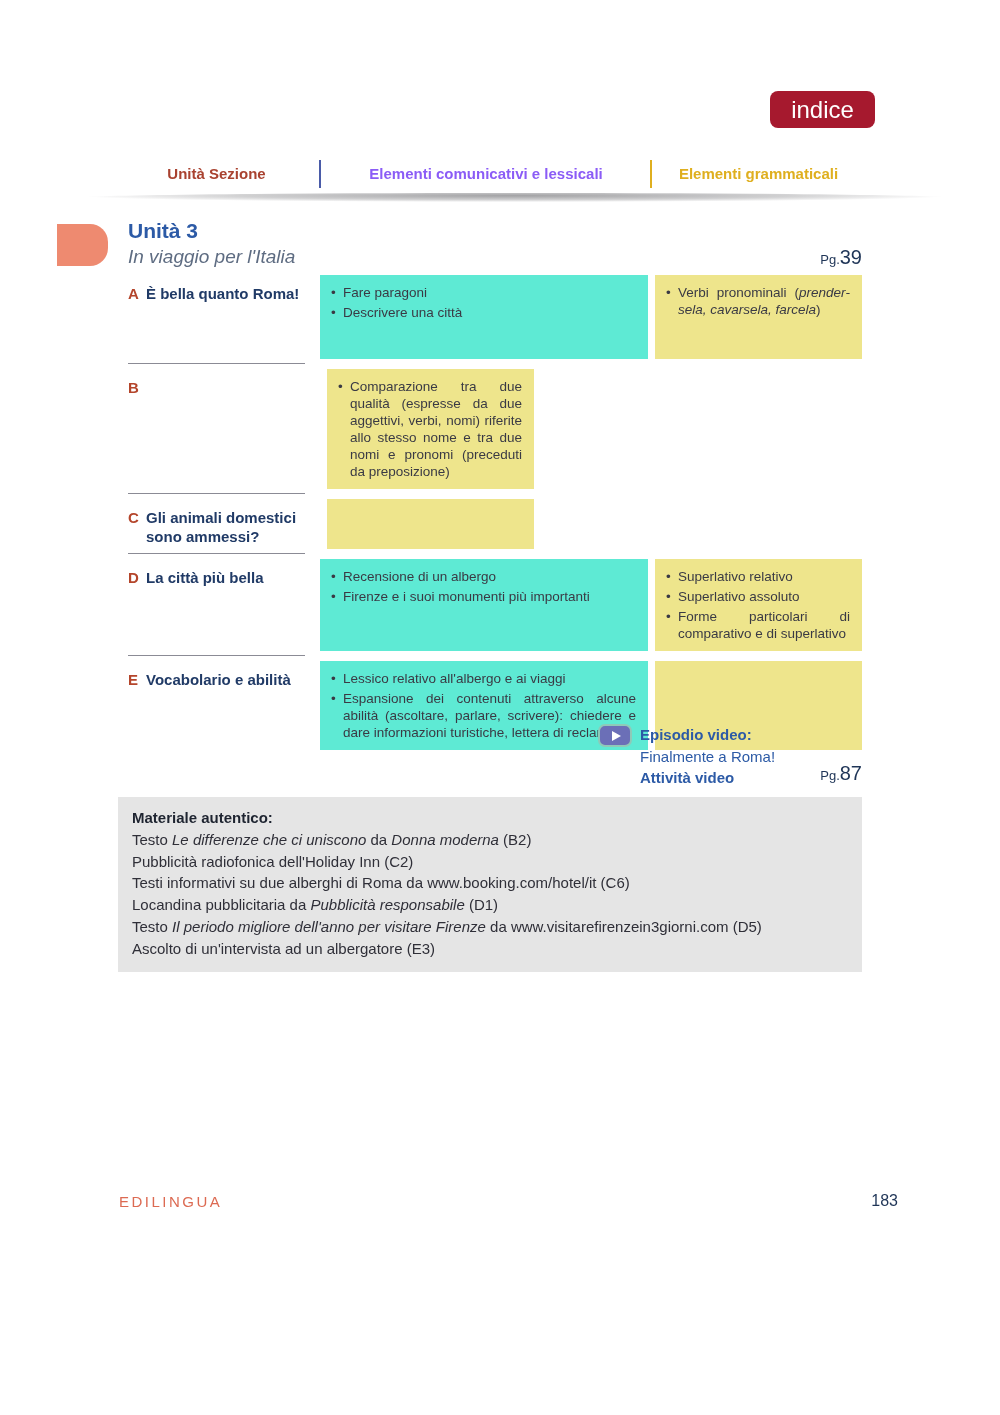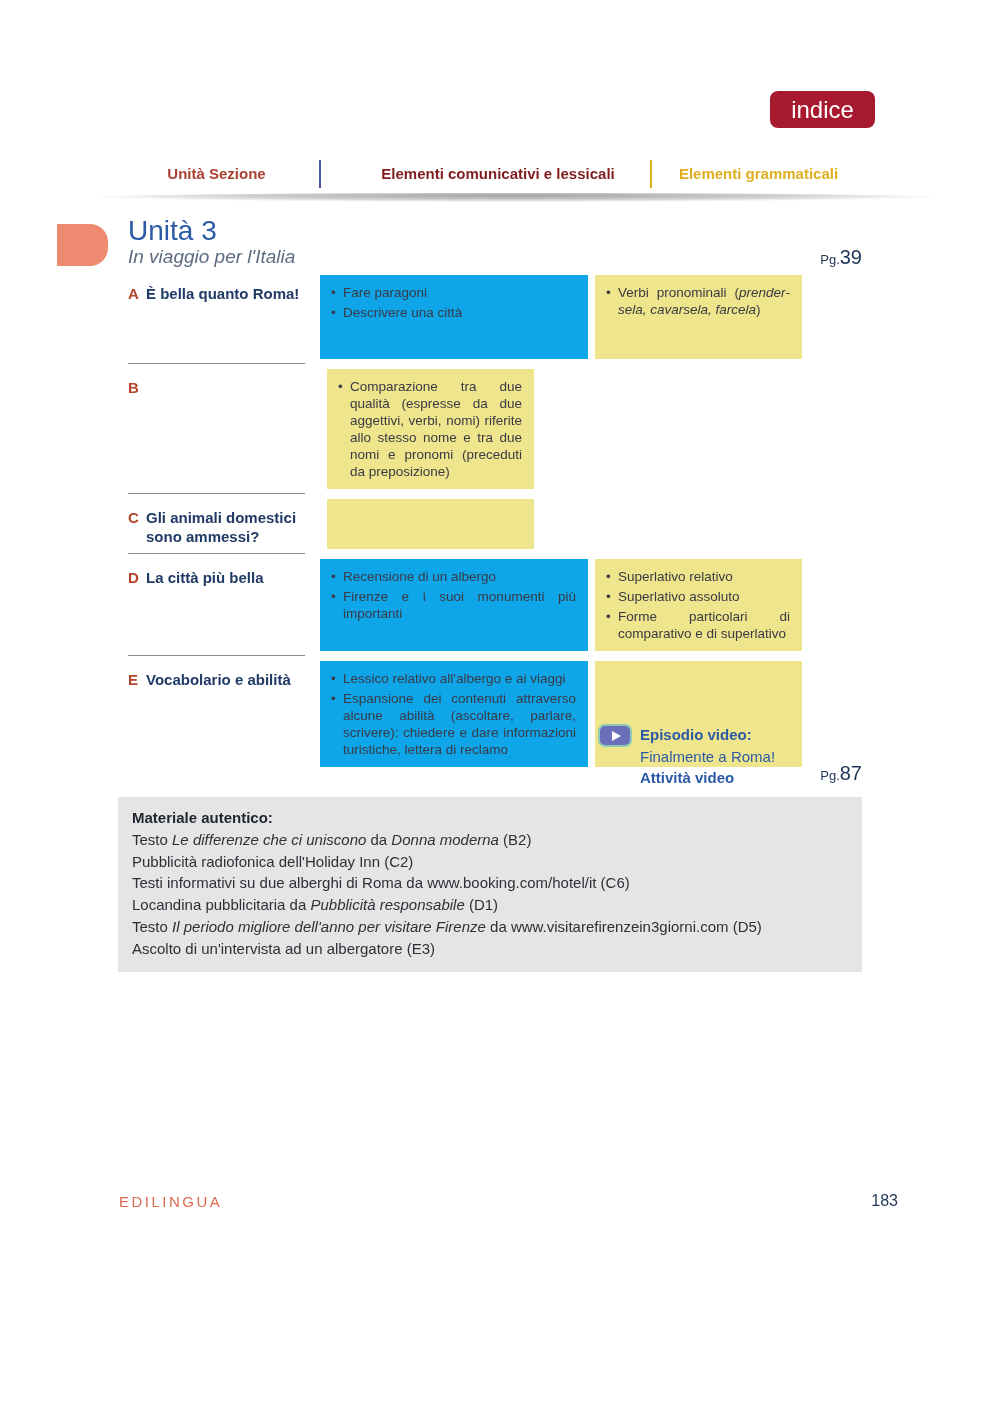--- a/index.html
+++ b/index.html
@@ -9,53 +9,53 @@
 
   
   .indice-badge{position:absolute;left:770px;top:84px;width:105px;height:37px;
     background:#a6192e;color:#ffffff;border-radius:8px;display:flex;align-items:center;
     justify-content:center;font-size:24px;font-weight:400;}
 
   
   .col-headers{position:absolute;left:128px;top:155px;width:734px;height:26px;}
   .ch{position:absolute;top:3px;font-size:15px;font-weight:bold;text-align:center;}
   .ch1{left:0;width:177px;color:#a94230;}
-  .ch2{left:192px;width:328px;color:#7f1d1d;padding-left:28px;}
+  .ch2{left:180px;width:328px;color:#8b5cf6;padding-left:28px;}
   .ch3{left:527px;width:207px;color:#dfaf1f;}
   .vsep{position:absolute;top:-2px;width:2px;height:28px;}
   .vsep-blue{left:191px;background:#4a5ba8;}
   .vsep-gold{left:522px;background:#dfaf1f;}
   .header-shadow{position:absolute;left:85px;top:186px;width:860px;height:9px;border-radius:50%;
     background:radial-gradient(ellipse at 50% 30%, rgba(70,70,75,.5) 0%, rgba(70,70,75,.25) 45%, rgba(70,70,75,0) 72%);}
 
   
   .unit-tab{position:absolute;left:57px;top:217px;width:51px;height:42px;background:#ee8a70;
     border-radius:0 18px 18px 0;}
   .unit-head{position:absolute;left:128px;top:211px;}
-  .unit-title{font-size:28px;font-weight:normal;color:#2c5aa6;line-height:26px;}
+  .unit-title{font-size:21px;font-weight:bold;color:#2c5aa6;line-height:26px;}
   .unit-subtitle{font-size:19px;font-style:italic;color:#5e6c82;line-height:26px;}
   .pg{position:absolute;color:#1f3557;white-space:nowrap;}
   .pg .pg-prefix{font-size:13px;}
   .pg .pg-num{font-size:20px;}
   .pg-39{right:138px;top:239px;}
   .pg-87{right:138px;top:755px;}
 
   
   .table{position:absolute;left:128px;top:268px;width:734px;}
   .row{display:flex;align-items:stretch;}
   .row-a{min-height:84px;}
   .row-b{min-height:105px;}
   .row-c{min-height:50px;}
   .row-d{min-height:76px;}
   .row-e{min-height:85px;}
   .c1{width:192px;padding:9px 15px 0 0;display:flex;align-items:flex-start;}
   .letter{width:18px;flex:none;font-size:15px;font-weight:bold;color:#b4452b;line-height:19px;}
   .rtitle{font-size:15px;font-weight:bold;color:#203a66;line-height:19px;}
   .box{padding:9px 12px 9px 10px;font-size:13.5px;line-height:17px;color:#3a3a44;}
-  .c2{width:268px;background:#0ea5e9;}
+  .c2{width:328px;background:#5eead4;}
   .c3{width:207px;background:#eee58c;margin-left:7px;}
   .b{position:relative;padding-left:13px;text-align:justify;}
   .b::before{content:"\2022";position:absolute;left:1px;top:0;}
   .b + .b{margin-top:3px;}
   .it{font-style:italic;}
   .c1-sep{width:177px;height:0;border-top:1px solid #8b8b95;margin:4px 0 5px 0;}
 
   
   .conosciamo{position:absolute;left:128px;top:717px;width:460px;}
   .cono-title{font-size:15px;font-weight:bold;color:#1e2430;line-height:21.5px;}

